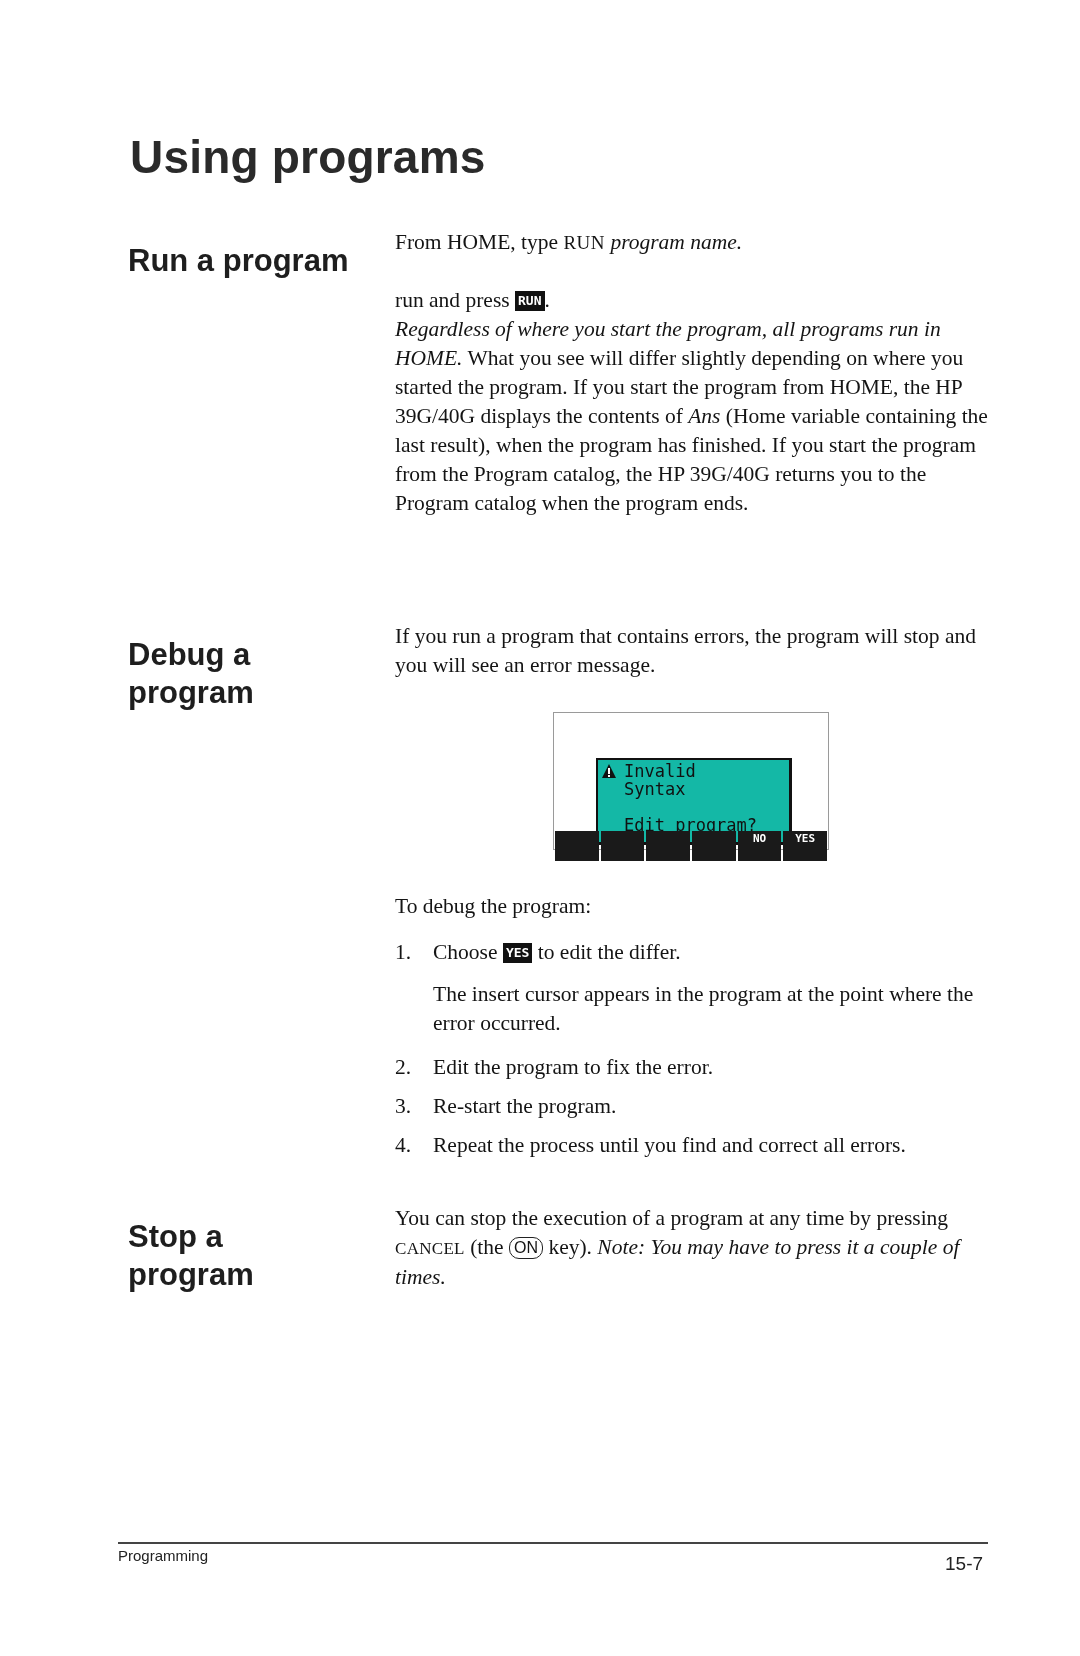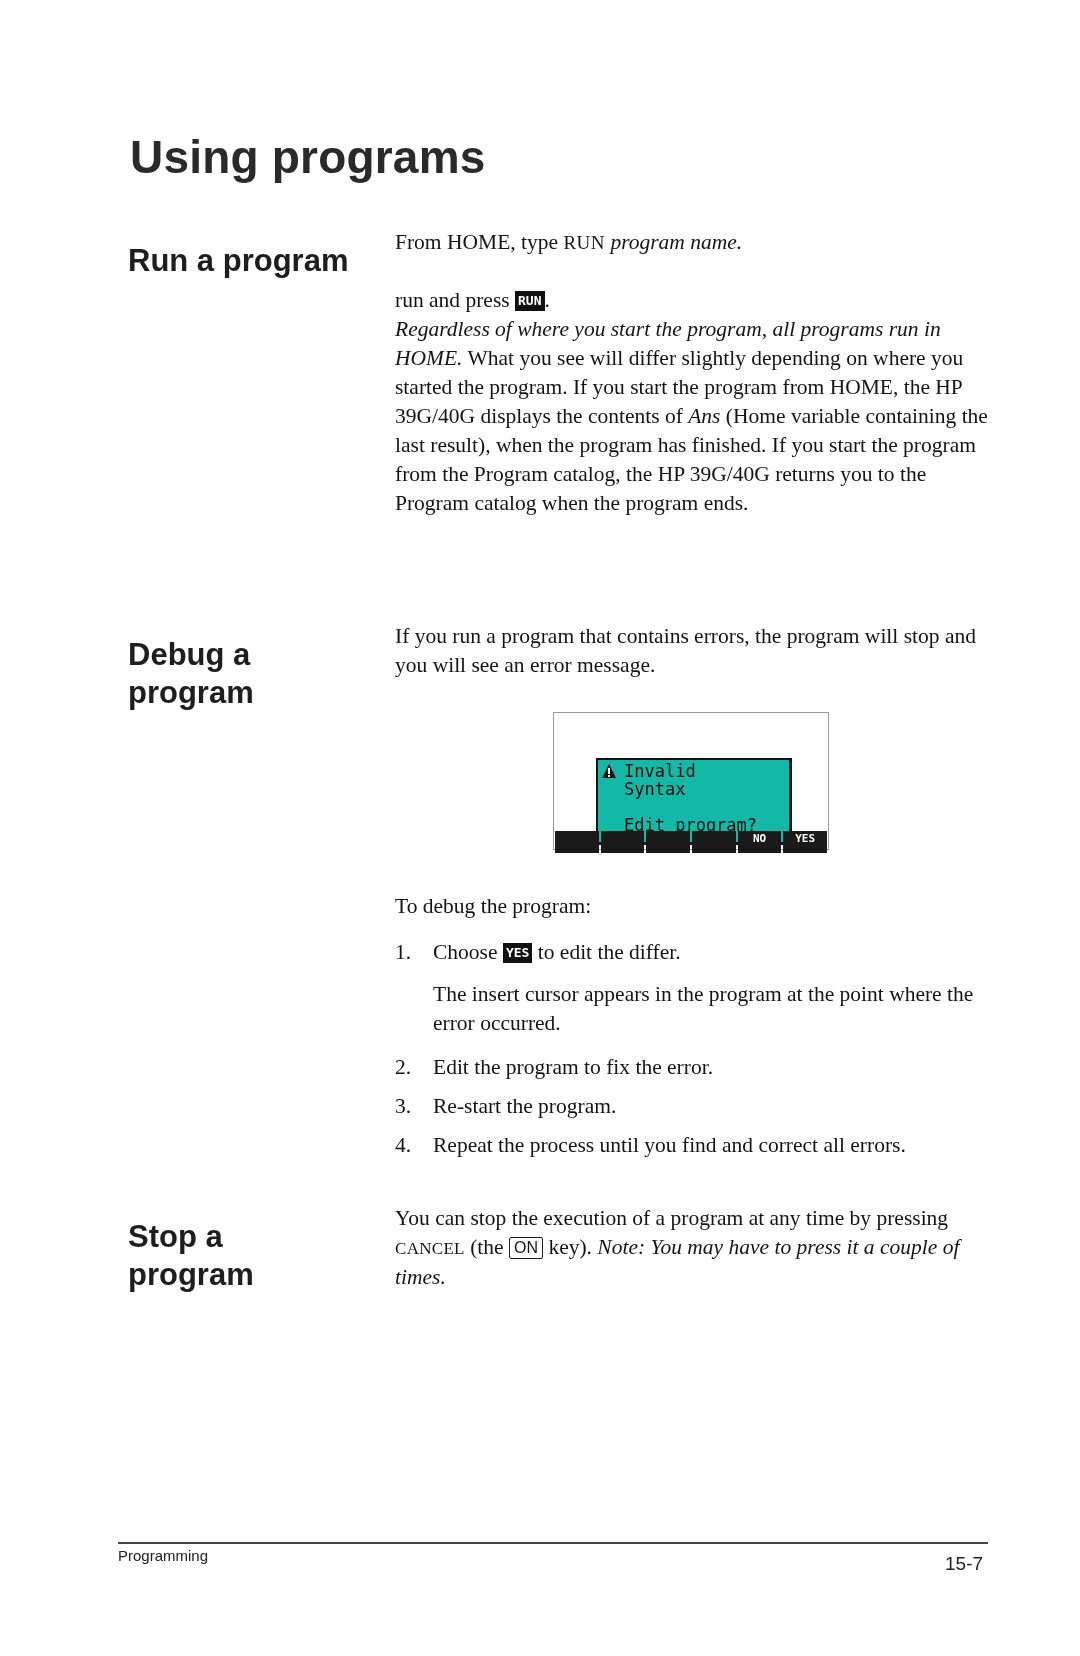--- a/index.html
+++ b/index.html
@@ -15,30 +15,30 @@
     .it { font-style: italic; }
     .code { font-family: "Liberation Serif", serif; font-size: 19px; letter-spacing: 0.5px; }
     .smallcaps { font-size: 17px; letter-spacing: 0.3px; }
 
     .softkey-inline {
       display: inline-block; background: #111; color: #fff; font-family: "DejaVu Sans Mono", monospace;
       font-size: 13px; font-weight: bold; padding: 1px 2px; line-height: 16px; vertical-align: 2px;
       border: 1px solid #111; letter-spacing: 0px;
     }
     .key-inline {
-      display: inline-block; border: 1.5px solid #222; border-radius: 2px; font-family: "Liberation Sans", sans-serif;
+      display: inline-block; border: 1.5px solid #222; border-radius: 10px; font-family: "Liberation Sans", sans-serif;
       font-size: 16px; padding: 0 4px; line-height: 20px; vertical-align: 1px;
     }
 
     
     #calc-screen { left: 553px; top: 712px; width: 274px; height: 136px; border: 1px solid #9a9a9a; background: #fff; }
     #calc-dialog { left: 42px; top: 18px; width: 191px; height: 82px; border: 2px solid #111; border-right-width: 3px; border-bottom-width: 3px; background: #14b8a6; margin-top: 27px; }
     .lcd { font-family: "DejaVu Sans Mono", monospace; font-size: 17px; line-height: 18px; color: #111; position: absolute; }
     #warn-icon { left: 3px; top: 3px; width: 16px; height: 16px; }
-    #calc-menu { left: 1px; top: 118px; width: 272px; height: 22px; display: flex; gap: 2px; }
+    #calc-menu { left: 1px; top: 118px; width: 272px; height: 30px; display: flex; gap: 2px; }
     .menu-key { flex: 1; background: #1a1a1a; color: #fff; font-family: "DejaVu Sans Mono", monospace; font-size: 11px; font-weight: bold; text-align: center; line-height: 15px; }
 
     
     .step-num { position: absolute; left: 0; }
     .step-text { position: absolute; left: 38px; width: 560px; }
 
     #footer-rule { left: 118px; top: 1542px; width: 870px; height: 1.5px; background: #444; }
     #footer-left { left: 118px; top: 1547px; font-size: 15px; color: #222; }
     #footer-right { left: 945px; top: 1553px; font-size: 19px; color: #222; }
   </style>

